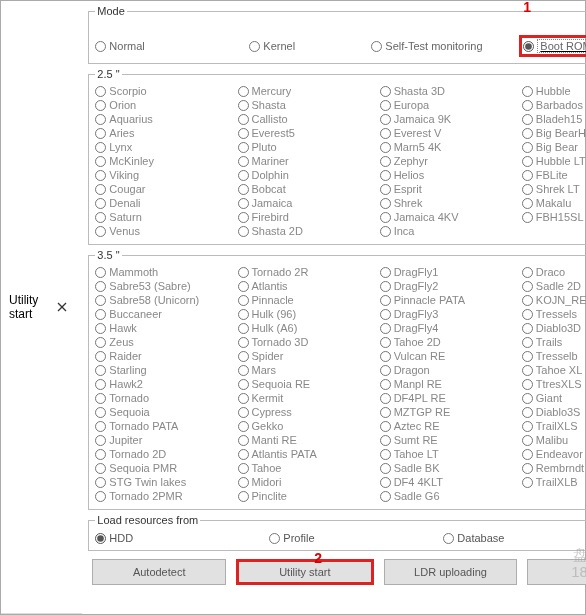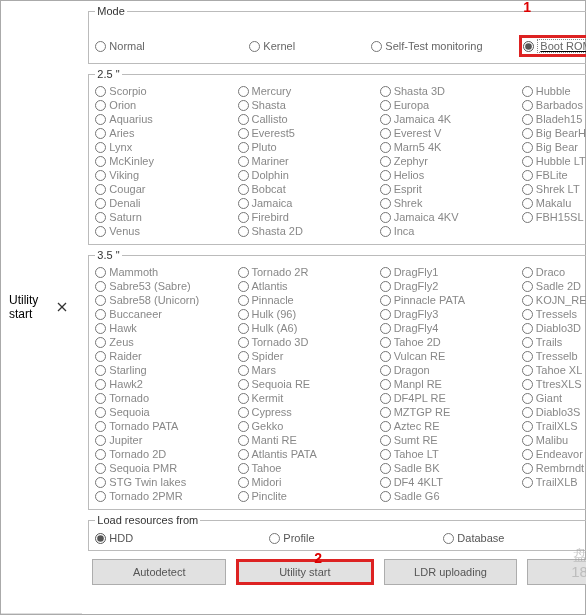--- a/index.html
+++ b/index.html
@@ -176,21 +176,21 @@
             <label>
               <input type="radio" name="d25" style="">
               <span>Shasta 3D</span>
             </label>
             <label>
               <input type="radio" name="d25" style="">
               <span>Europa</span>
             </label>
             <label>
               <input type="radio" name="d25" style="">
-              <span>Jamaica 4K</span>
+              <span>Jamaica 9K</span>
             </label>
             <label>
               <input type="radio" name="d25" style="">
               <span>Everest V</span>
             </label>
             <label>
               <input type="radio" name="d25" style="">
               <span>Marn5 4K</span>
             </label>
             <label>

